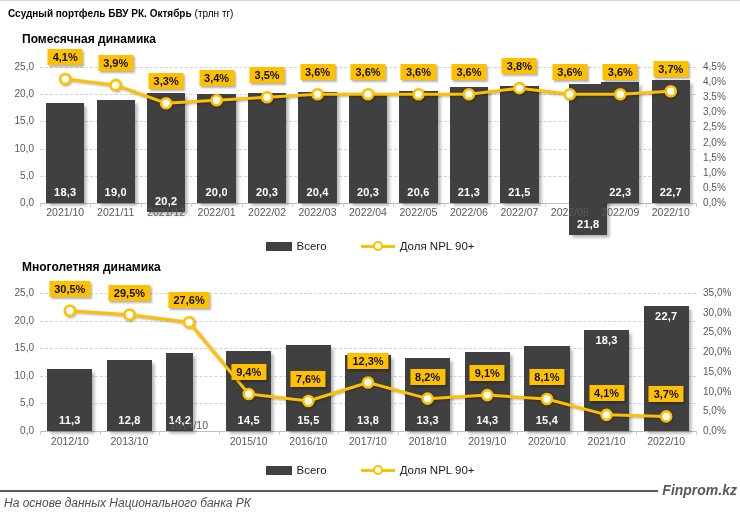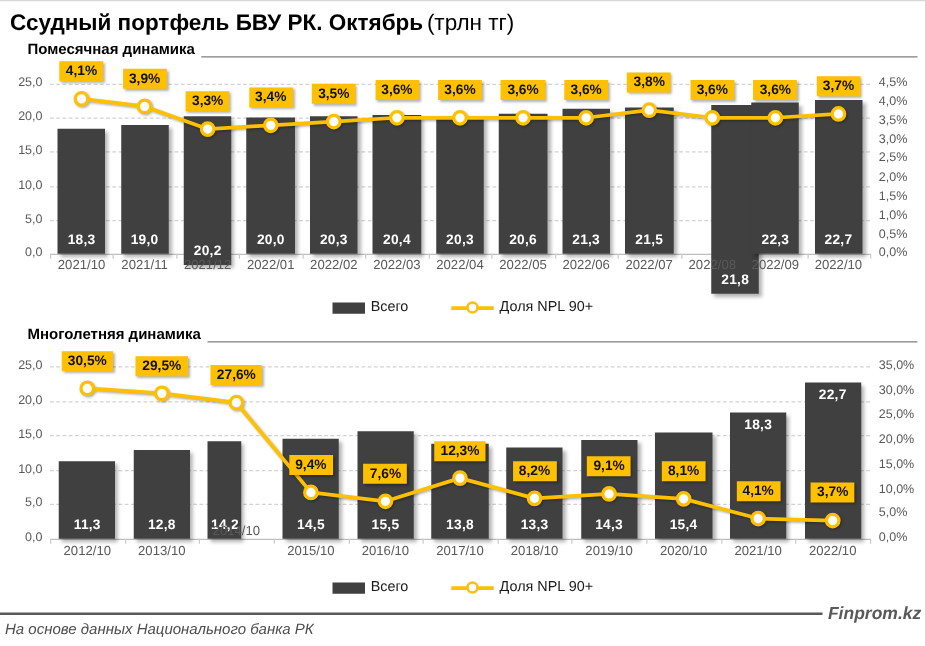--- a/index.html
+++ b/index.html
@@ -1,25 +1,25 @@
 <!DOCTYPE html>
 <html><head>
 <meta charset="utf-8">
 <style>
   html,body{margin:0;padding:0;background:#fff;}
   .stage{
     position:relative;width:740px;height:517px;background:#ffffff;
     font-family:"Liberation Sans","DejaVu Sans",sans-serif;
     overflow:hidden;border-top:1px solid #d9d9d9;box-sizing:border-box;
   }
-  .title{position:absolute;left:8px;top:7px;font-size:18px;color:#000;white-space:nowrap;}
+  .title{position:absolute;left:8px;top:7px;font-size:10px;color:#000;white-space:nowrap;}
   .t-bold{font-weight:700;}
   .t-normal{font-weight:400;margin-left:3px;}
 
-  .panel-header{position:absolute;left:22px;right:6px;display:flex;align-items:flex-end;}
+  .panel-header{position:absolute;left:22px;right:6px;display:flex;align-items:flex-start;flex-direction:column;}
   .panel-title{font-size:12px;font-weight:700;color:#000;white-space:nowrap;}
   .panel-rule{flex:1;border-top:1.5px solid #7f7f7f;margin-left:5px;margin-top:1px;}
 
   .chart-layer{position:absolute;inset:0;overflow:visible;}
   .tick-y{position:absolute;font-size:10px;color:#595959;line-height:12px;}
   .tick-left{width:34px;text-align:right;}
   .tick-right{text-align:right;}
   .gridline{position:absolute;border-top:1px dashed #d2d2d2;height:0;}
   .baseline{position:absolute;border-top:1px solid #bfbfbf;height:0;}
   .cat-tick{position:absolute;width:0;border-left:1px solid #cccccc;}

